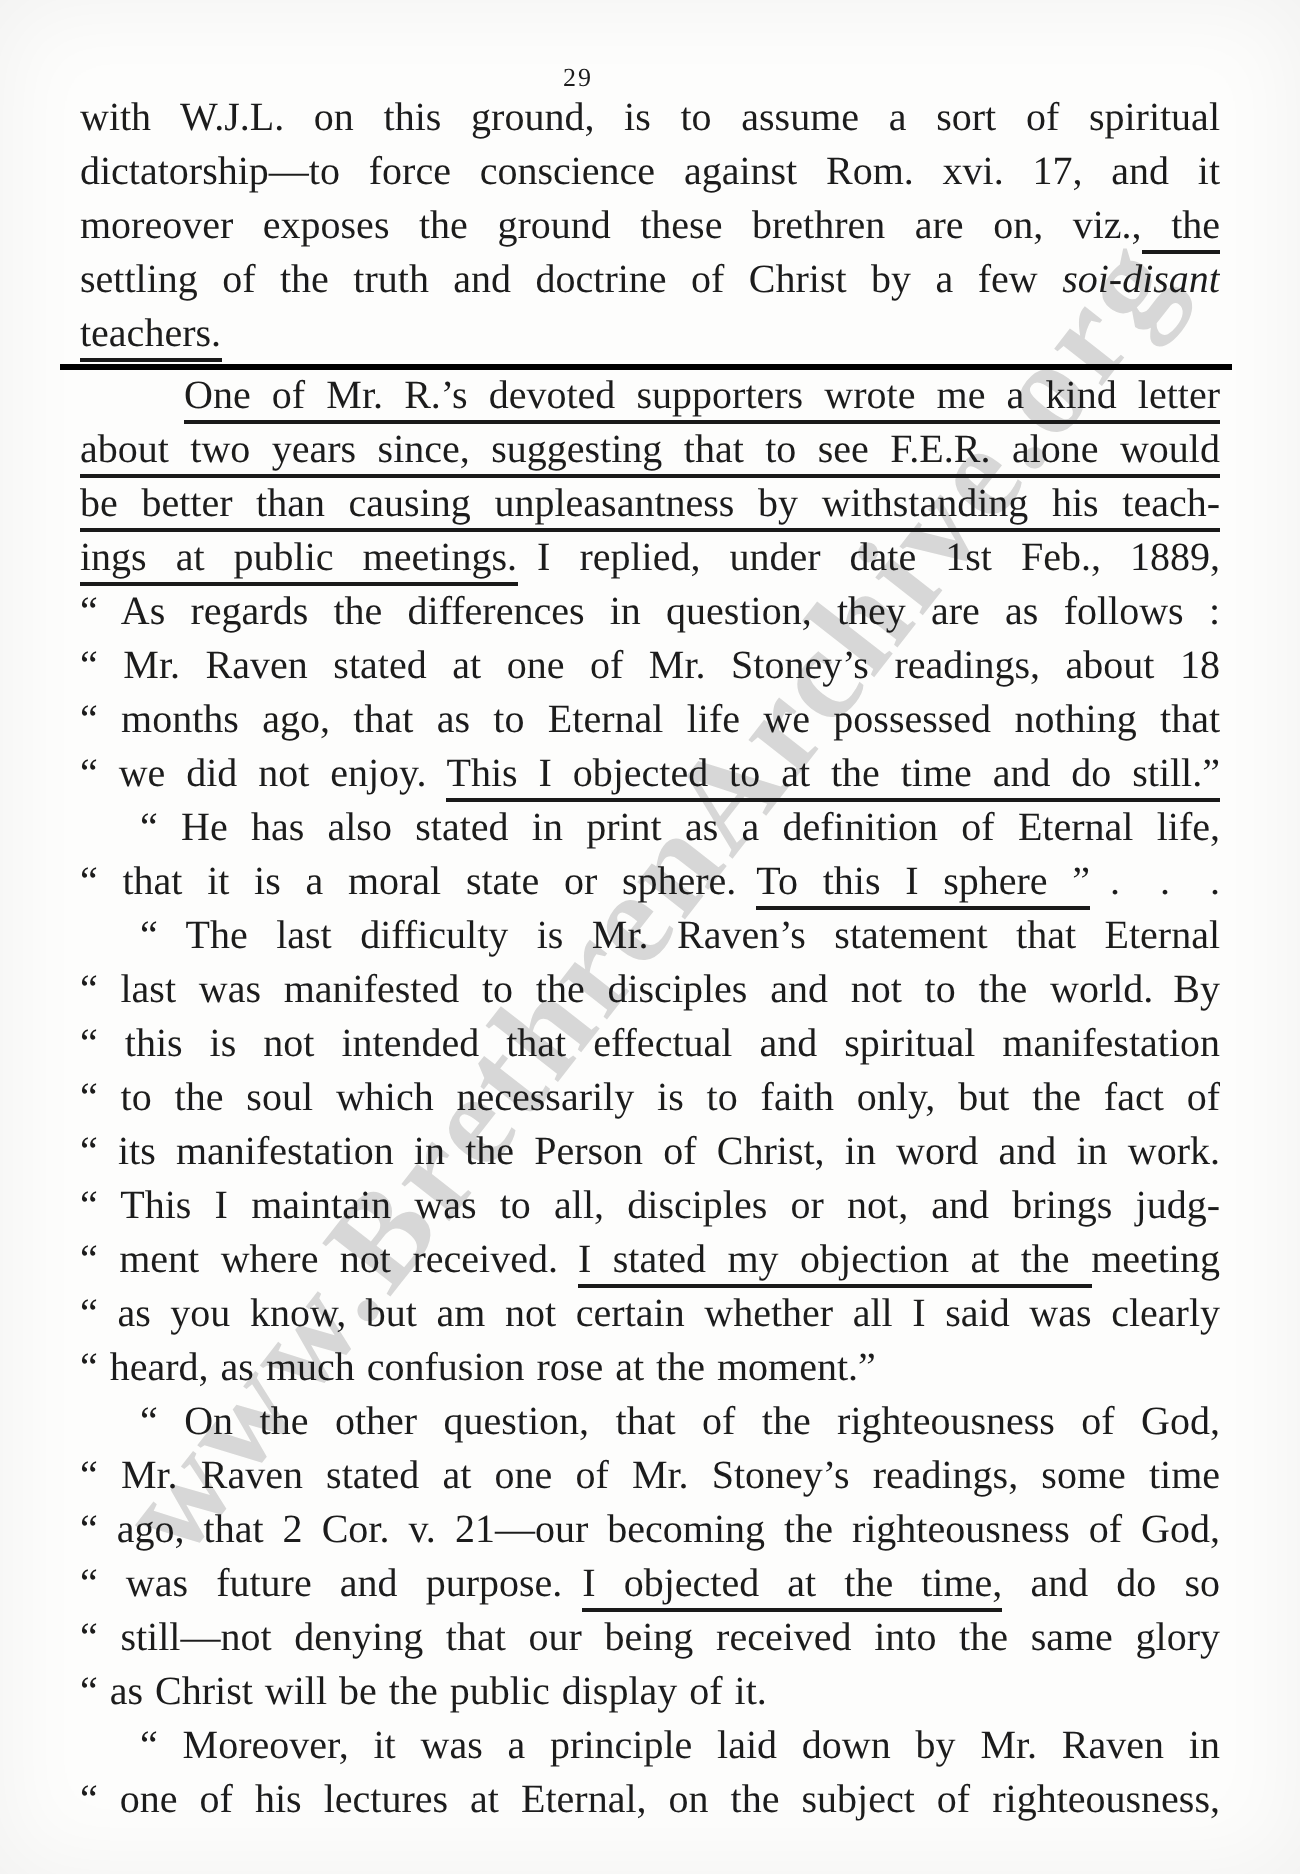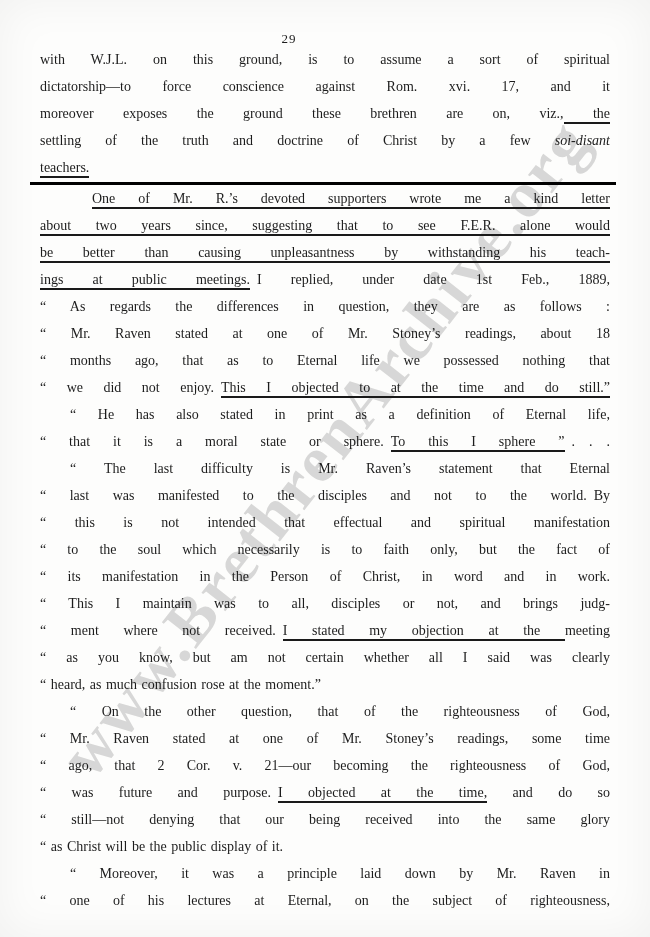--- a/index.html
+++ b/index.html
@@ -44,21 +44,21 @@
   }
 
   .text-block {
     position: absolute;
     left: 40px;
     top: 46px;
     width: 570px;
   }
 
   .line {
-    font-size: 14px;
+    font-size: 20px;
     line-height: 27px;
     height: 27px;
     overflow: hidden;
     text-align: left;
     word-spacing: 1px;
   }
   .line.just {
     text-align: justify;
     text-align-last: justify;
   }

